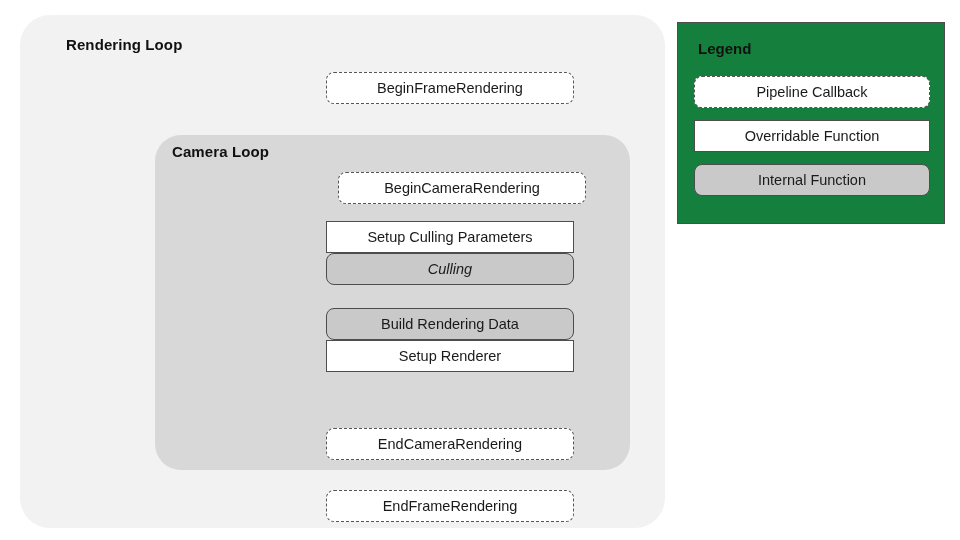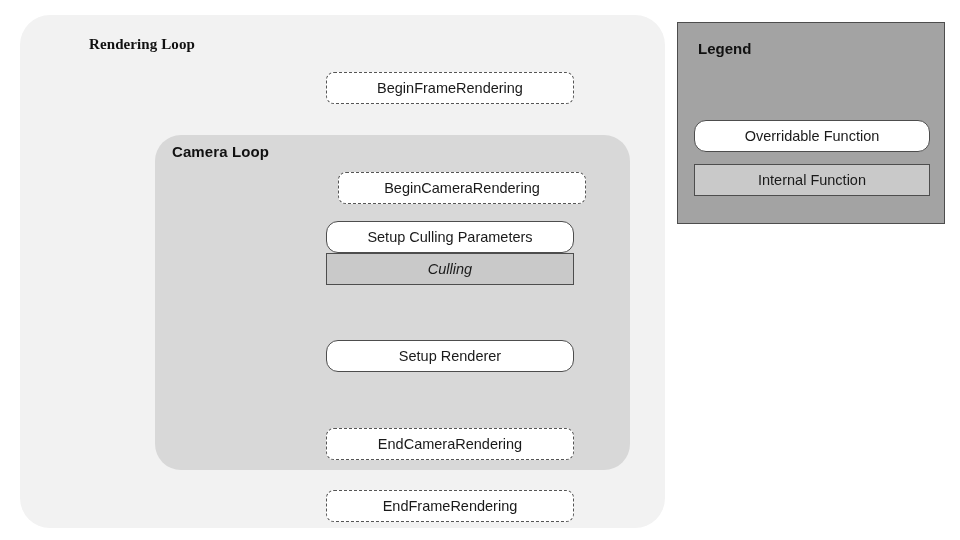--- a/index.html
+++ b/index.html
@@ -46,23 +46,22 @@
   }
   .loop-title {
     position: absolute;
     font-size: 15px;
     font-weight: bold;
     color: #111111;
     letter-spacing: 0.1px;
     white-space: nowrap;
   }
   #rendering-loop-title {
-    left: 89px;
+    left: 66px;
     top: 36px;
-    font-family: Liberation Serif, serif;
   }
   #camera-loop-title {
     left: 172px;
     top: 143px;
   }
 
   
   .flow-box {
     position: absolute;
     left: 326px;
@@ -77,39 +76,39 @@
     white-space: nowrap;
   }
   .box-callback {
     background: #ffffff;
     border: 1.4px dashed #555555;
     border-radius: 8px;
   }
   .box-overridable {
     background: #ffffff;
     border: 1.2px solid #4d4d4d;
-    border-radius: 12px;
+    border-radius: 0;
     text-align: center;
   }
   .box-internal {
     background: #c9c9c9;
     border: 1.2px solid #4d4d4d;
-    border-radius: 0;
+    border-radius: 8px;
     text-align: center;
   }
 
   
   #legend-panel {
     position: absolute;
     left: 677px;
     top: 22px;
     width: 268px;
     height: 202px;
     box-sizing: border-box;
-    background: #a3a3a3;
+    background: #15803d;
     border: 1.3px solid #4d4d4d;
   }
   #legend-title {
     position: absolute;
     left: 20px;
     top: 17px;
     font-size: 15px;
     font-weight: bold;
     color: #111111;
   }
@@ -143,30 +142,32 @@
   <div id="camera-loop-title" class="loop-title">Camera Loop</div>
 
   <div class="flow-box box-callback" style="top:72px;">BeginFrameRendering</div>
 
   <div class="flow-box box-callback" style="top:172px;margin-left:12px;">BeginCameraRendering</div>
 
   <div class="flow-box box-overridable" style="top:221px;">Setup Culling Parameters</div>
 
   <div class="flow-box box-internal" style="top:253px;font-style:italic;">Culling</div>
 
+  <div class="flow-box box-internal" style="top:308px;">Build Rendering Data</div>
 
   <div class="flow-box box-overridable" style="top:340px;">Setup Renderer</div>
 
 
   <div class="flow-box box-callback" style="top:428px;">EndCameraRendering</div>
 
   <div class="flow-box box-callback" style="top:490px;text-align:center;">EndFrameRendering</div>
 
   <div id="legend-panel">
     <div id="legend-title">Legend</div>
 
+    <div id="legend-item-0" class="legend-item box-callback">Pipeline Callback</div>
 
     <div id="legend-item-1" class="legend-item box-overridable">Overridable Function</div>
 
     <div id="legend-item-2" class="legend-item box-internal">Internal Function</div>
   </div>
 
 </div>
 
 </body></html>

